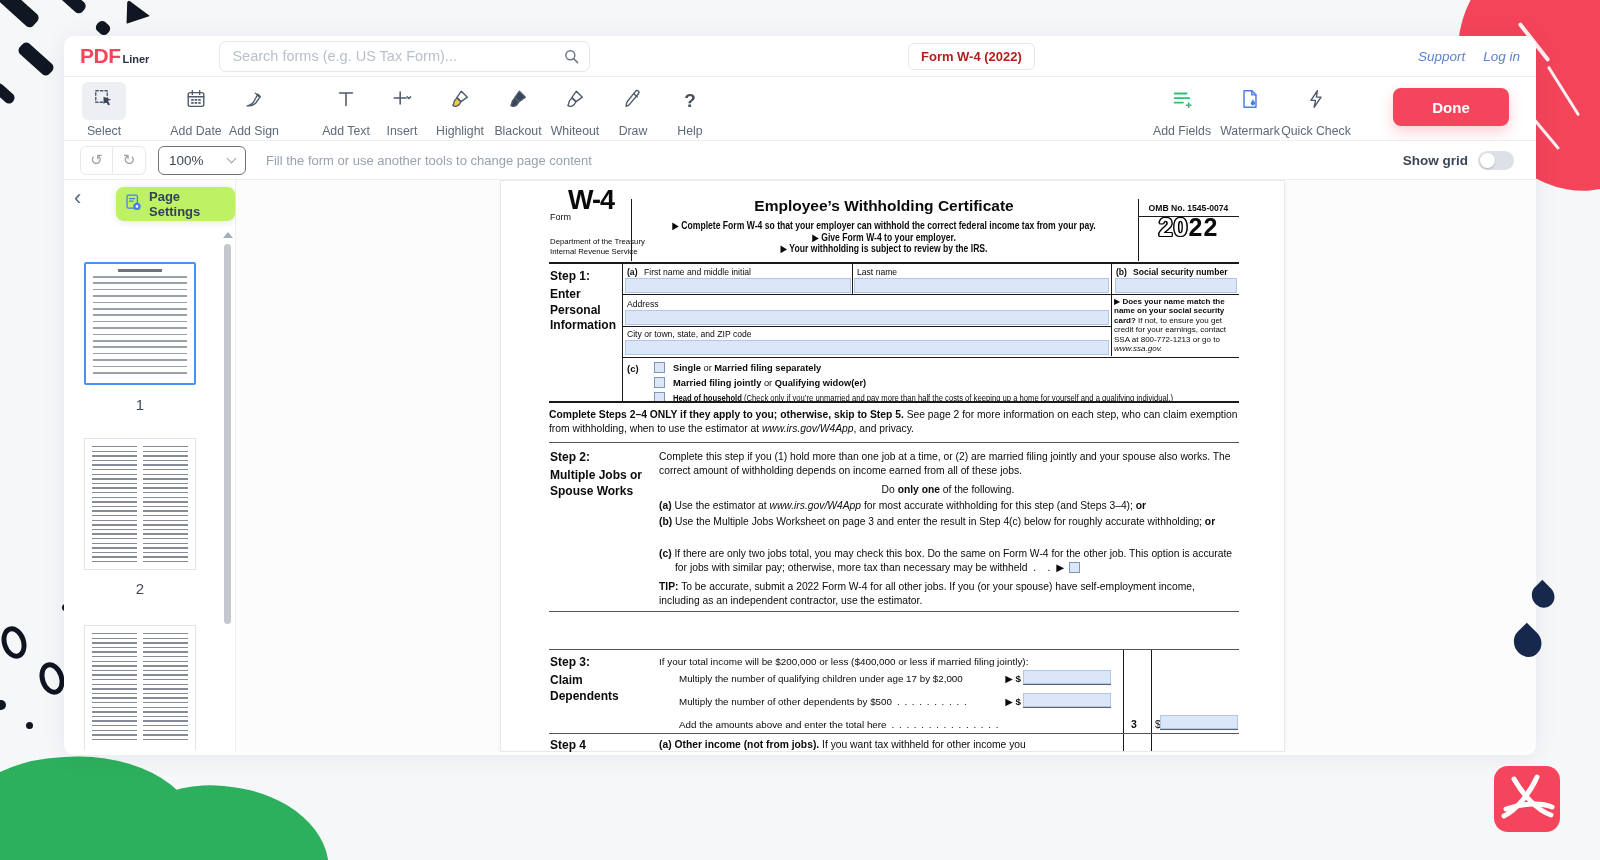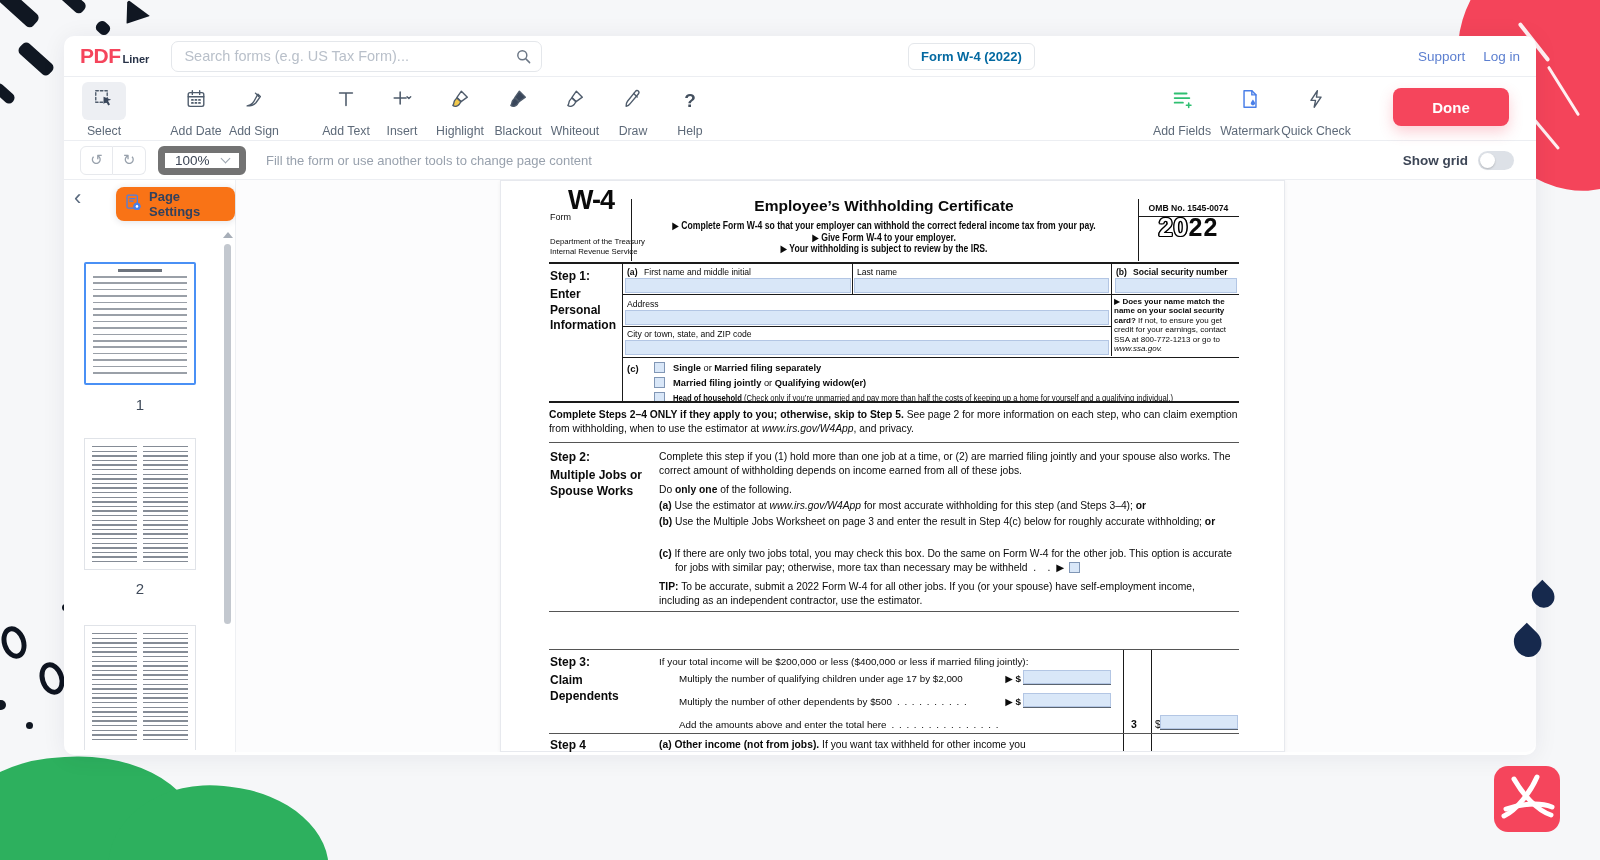--- a/index.html
+++ b/index.html
@@ -14,63 +14,63 @@
   .navy{background:#16294d;border-radius:52% 48% 55% 0;}
   .redblob{background:#f4445a;}
   .greenblob{background:#2db05e;}
   .wslash{background:#fff;opacity:.92;border-radius:2px;}
 
   
   .app{position:absolute;left:64px;top:36px;width:1472px;height:719px;background:#fff;
        border-radius:10px;box-shadow:0 2px 24px rgba(25,35,60,.07);z-index:1;}
 
   
-  .hdr{position:relative;height:41px;border-bottom:1px solid #eceef2;display:flex;align-items:center;padding:0 16px;border-radius:10px 10px 0 0;}
+  .hdr{position:relative;height:41px;border-bottom:1px solid #eceef2;display:flex;align-items:center;padding:0 16px;border-radius:10px 10px 0 0;gap:48px;}
   .logo{display:flex;align-items:baseline;cursor:pointer;}
   .logo .pdf{color:#f5455c;font-weight:800;font-size:21px;letter-spacing:-.5px;}
   .logo .liner{color:#273247;font-weight:700;font-size:11px;margin-left:2px;}
   .searchwrap{position:relative;margin-left:22px;width:371px;}
   .searchwrap input{width:100%;height:31px;border:1px solid #e4e7eb;border-radius:7px;padding:0 34px 0 12px;
        font-size:14.5px;color:#a16207;font-family:inherit;outline:none;background:#fff;}
   .searchwrap input::placeholder{color:#b9c0ca;}
   .searchicon{position:absolute;right:10px;top:7px;}
   .docbadge{position:absolute;left:844px;top:7px;border:1px solid #e4e7eb;border-radius:6px;background:#fff;
-       padding:5px 12px;font-size:13px;font-weight:600;color:#0369a1;}
+       padding:5px 12px;font-size:13px;font-weight:600;color:#b91c1c;}
   .hlinks{margin-left:auto;display:flex;gap:18px;font-size:13.5px;color:#5c7fd0;}
-  .hlinks span{cursor:pointer;}
+  .hlinks span{cursor:pointer;font-style:italic;}
 
   
   .tbar{position:relative;height:64px;border-bottom:1px solid #eceef2;}
   .tool{position:absolute;top:5px;width:74px;display:flex;flex-direction:column;align-items:center;cursor:pointer;}
   .tool .box{width:44px;height:38px;border-radius:6px;display:flex;align-items:center;justify-content:center;}
   .tool.active .box{background:#edeff3;}
   .tool .lbl{margin-top:4px;font-size:12.3px;color:#5e6a79;white-space:nowrap;}
   .donebtn{position:absolute;left:1329px;top:11px;width:116px;height:38px;background:#f5455c;border:none;border-radius:8px;
        color:#fff;font-weight:700;font-size:15px;font-family:inherit;cursor:pointer;box-shadow:0 6px 14px rgba(245,69,92,.25);}
 
   
   .sbar{height:39px;border-bottom:1px solid #eceef2;display:flex;align-items:center;padding:0 16px;position:relative;}
   .histbtn{width:33px;height:29px;border:1px solid #e7e9ed;background:#fff;display:flex;align-items:center;justify-content:center;
        font-size:15px;color:#98a1ac;cursor:pointer;}
   .histbtn.u{border-radius:6px 0 0 6px;}
   .histbtn.r{border-radius:0 6px 6px 0;border-left:none;}
-  .zoomsel{margin-left:12px;width:88px;height:29px;border:7px solid #737373;border-radius:6px;display:flex;align-items:center;
+  .zoomsel{margin-left:12px;width:88px;height:29px;border:1px solid #737373;border-radius:6px;display:flex;align-items:center;
        padding:0 10px;justify-content:space-between;font-size:13.5px;color:#3d4656;cursor:pointer;}
   .chev{display:inline-block;width:7px;height:7px;border-right:1.6px solid #9aa3ae;border-bottom:1.6px solid #9aa3ae;
        transform:rotate(45deg);margin-top:-3px;}
   .hint{margin-left:20px;font-size:13px;color:#98a1ad;}
   .gridlbl{margin-left:auto;font-size:13.5px;font-weight:600;color:#3d4656;}
   .toggle{margin-left:10px;margin-right:6px;width:36px;height:19px;border-radius:10px;background:#dde1e7;position:relative;cursor:pointer;}
   .toggle .knob{position:absolute;left:2px;top:2px;width:15px;height:15px;border-radius:50%;background:#fff;box-shadow:0 1px 2px rgba(0,0,0,.2);}
 
   
   .content{display:flex;height:572px;}
   .side{width:172px;border-right:1px solid #eef0f3;position:relative;background:#fff;border-radius:0 0 0 10px;}
   .backchev{position:absolute;left:10px;top:8px;font-size:22px;color:#5b6b7f;cursor:pointer;line-height:20px;}
-  .psbtn{position:absolute;left:52px;top:7px;height:34px;padding:0 12px 0 8px;display:flex;align-items:center;gap:6px;background:#f97316;
+  .psbtn{position:absolute;left:52px;top:7px;height:34px;padding:0 12px 0 8px;display:flex;align-items:center;gap:6px;background:#bef264;
        border-radius:8px;box-shadow:0 1px 7px rgba(40,50,70,.14);cursor:pointer;}
   .psbtn span{font-size:13px;font-weight:700;color:#33415c;}
   .thumb{position:absolute;left:20px;width:112px;background:#fff;border:1px solid #e0e3e8;cursor:pointer;overflow:hidden;}
   .thumb.sel{border:2px solid #4a90f5;border-radius:2px;}
   .tlines{position:absolute;left:7px;right:7px;top:8px;bottom:6px;
        background:repeating-linear-gradient(to bottom,#9aa0a8 0 1.6px,transparent 1.6px 6.4px);}
   .tcol{position:absolute;top:7px;bottom:7px;width:45px;
        background:repeating-linear-gradient(to bottom,#858c96 0 1.4px,transparent 1.4px 4.6px);}
   .pnum{position:absolute;width:112px;left:20px;text-align:center;font-size:15px;color:#3f4a5a;}
   .sscroll{position:absolute;left:160px;top:64px;width:7px;height:380px;background:#c3c8cf;border-radius:4px;cursor:pointer;}
@@ -434,21 +434,21 @@
 
         <div class="ft" style="left:48px;top:227px;width:690px;">
           <span class="fb">Complete Steps 2–4 ONLY if they apply to you; otherwise, skip to Step 5.</span><span> See page 2 for more information on each step, who can claim exemption from withholding, when to use the estimator at </span><span class="fi">www.irs.gov/W4App</span><span>, and privacy.</span>
         </div>
         <div class="fl" style="left:48px;top:261px;width:690px;height:1px;background:#555;"></div>
 
         <div class="steplbl" style="left:49px;top:269px;">Step 2:</div>
         <div class="steplbl" style="left:49px;top:287px;width:94px;">Multiple Jobs or Spouse Works</div>
 
         <div class="ft" style="left:158px;top:269px;width:578px;">Complete this step if you (1) hold more than one job at a time, or (2) are married filing jointly and your spouse also works. The correct amount of withholding depends on income earned from all of these jobs.</div>
-        <div class="ft" style="left:158px;top:302px;width:578px;">
+        <div class="ft" style="left:158px;top:302px;width:578px;text-align:center;">
           <span>Do </span><span class="fb">only one</span><span> of the following.</span>
         </div>
         <div class="ft" style="left:158px;top:318px;width:578px;">
           <span class="fb">(a)</span><span> Use the estimator at </span><span class="fi">www.irs.gov/W4App</span><span> for most accurate withholding for this step (and Steps 3–4); </span><span class="fb">or</span>
         </div>
         <div class="ft" style="left:158px;top:334px;width:578px;padding-left:16px;text-indent:-16px;">
           <span class="fb">(b)</span><span> Use the Multiple Jobs Worksheet on page 3 and enter the result in Step 4(c) below for roughly accurate withholding; </span><span class="fb">or</span>
         </div>
         <div class="ft" style="left:158px;top:366px;width:584px;padding-left:16px;text-indent:-16px;">
           <span class="fb">(c)</span><span> If there are only two jobs total, you may check this box. Do the same on Form W-4 for the other job. This option is accurate for jobs with similar pay; otherwise, more tax than necessary may be withheld</span><span style="white-space:pre;">  .    .  ▶</span><span class="cbi"></span>

